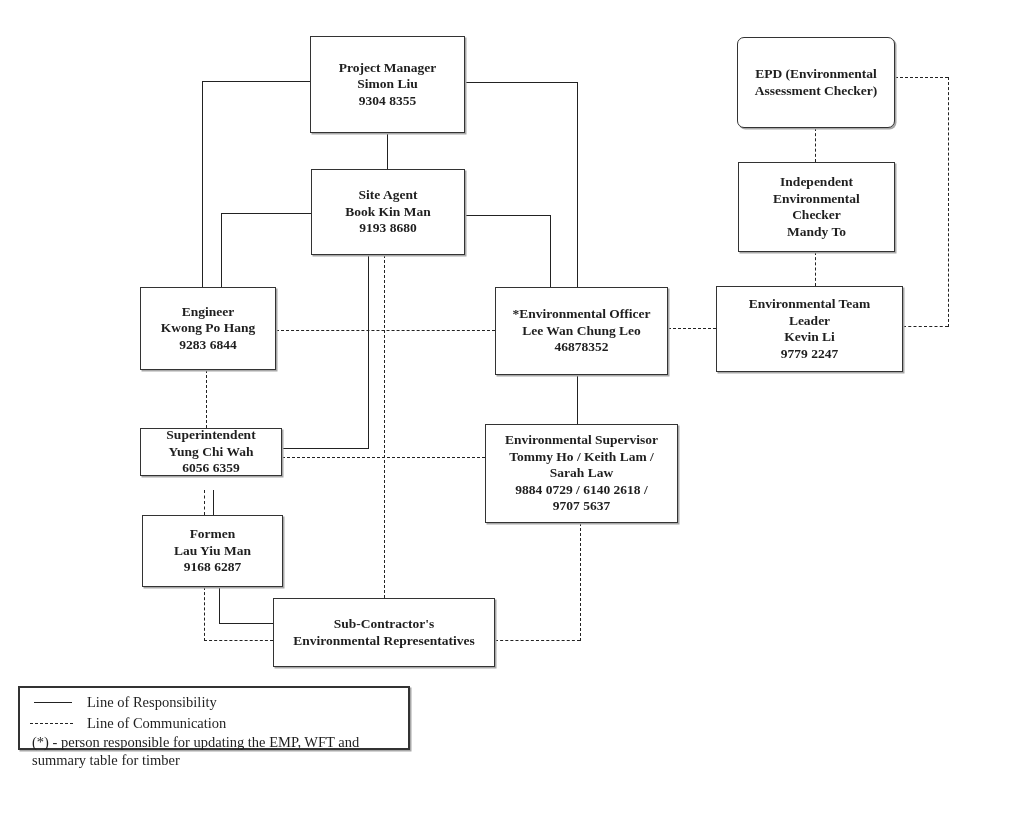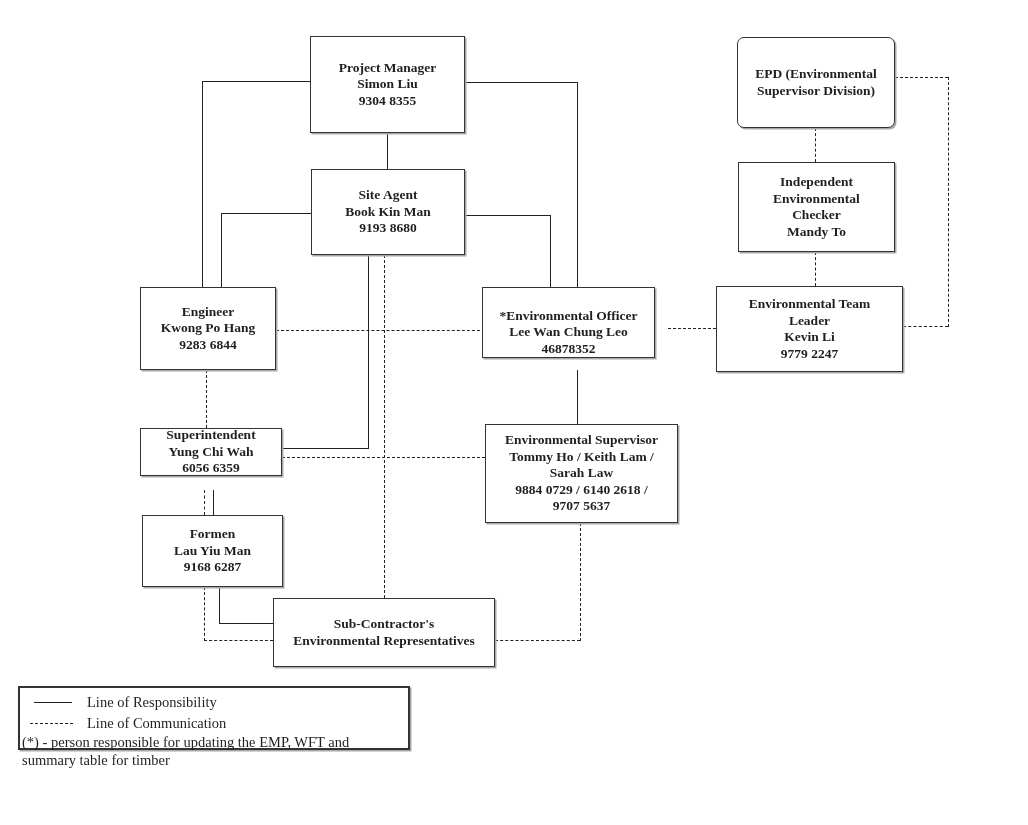--- a/index.html
+++ b/index.html
@@ -36,21 +36,21 @@
     font-size:13.5px;
     line-height:16.5px;
     white-space:nowrap;
   }
   
   .n-pm  {left:310px;top:36px;width:155px;height:97px;}
   .n-epd {left:737px;top:37px;width:158px;height:91px;border-radius:7px;}
   .n-sa  {left:311px;top:169px;width:154px;height:86px;}
   .n-iec {left:738px;top:162px;width:157px;height:90px;}
   .n-eng {left:140px;top:287px;width:136px;height:83px;}
-  .n-eo  {left:482px;top:287px;width:173px;height:71px;justify-content:flex-end;}
+  .n-eo  {left:495px;top:287px;width:173px;height:88px;}
   .n-etl {left:716px;top:286px;width:187px;height:86px;}
   .n-sup {left:140px;top:428px;width:142px;height:48px;font-family:Liberation Serif, serif;}
   .n-es  {left:485px;top:424px;width:193px;height:99px;}
   .n-for {left:142px;top:515px;width:141px;height:72px;}
   .n-sub {left:273px;top:598px;width:222px;height:69px;}
   
   .hs,.vs,.hd,.vd{position:absolute;}
   .hs{border-top:1.6px solid var(--line);height:0;}
   .vs{border-left:1.6px solid var(--line);width:0;}
   .hd{border-top:1.6px dashed var(--line);height:0;}
@@ -64,21 +64,21 @@
     background:var(--boxbg);
     box-sizing:border-box;
     font-size:14.5px;
     padding-top:4px;
   }
   .legend-row{display:flex;align-items:center;height:21px;}
   .legend-row .lbl{white-space:nowrap;}
   .sample{display:inline-block;height:0;}
   .sample.solid{width:38px;margin-left:14px;margin-right:15px;border-top:1.8px solid var(--line);}
   .sample.dashed{width:43px;margin-left:10px;margin-right:14px;border-top:1.8px dashed var(--line);}
-  .legend-note{padding-left:2px;line-height:17.5px;white-space:nowrap;}
+  .legend-note{padding-left:12px;line-height:17.5px;white-space:nowrap;}
 </style>
 </head>
 <body>
 
 <div id="canvas">
 
   <div class="vs" style="left:387px;top:127px;height:42px"></div>
   <div class="hs" style="left:202px;top:81px;width:108px"></div>
   <div class="vs" style="left:202px;top:81px;height:206px"></div>
   <div class="hs" style="left:221px;top:213px;width:90px"></div>
@@ -110,21 +110,21 @@
   <div class="vd" style="left:580px;top:523px;height:118px"></div>
   <div class="hd" style="left:495px;top:640px;width:85px"></div>
 
   <div class="node n-pm">
       <div class="nl">Project Manager</div>
       <div class="nl">Simon Liu</div>
       <div class="nl">9304 8355</div>
     </div>
   <div class="node n-epd">
       <div class="nl">EPD (Environmental</div>
-      <div class="nl">Supervisor Division)</div>
+      <div class="nl">Assessment Checker)</div>
     </div>
   <div class="node n-sa">
       <div class="nl">Site Agent</div>
       <div class="nl">Book Kin Man</div>
       <div class="nl">9193 8680</div>
     </div>
   <div class="node n-iec">
       <div class="nl">Independent</div>
       <div class="nl">Environmental</div>
       <div class="nl">Checker</div>

